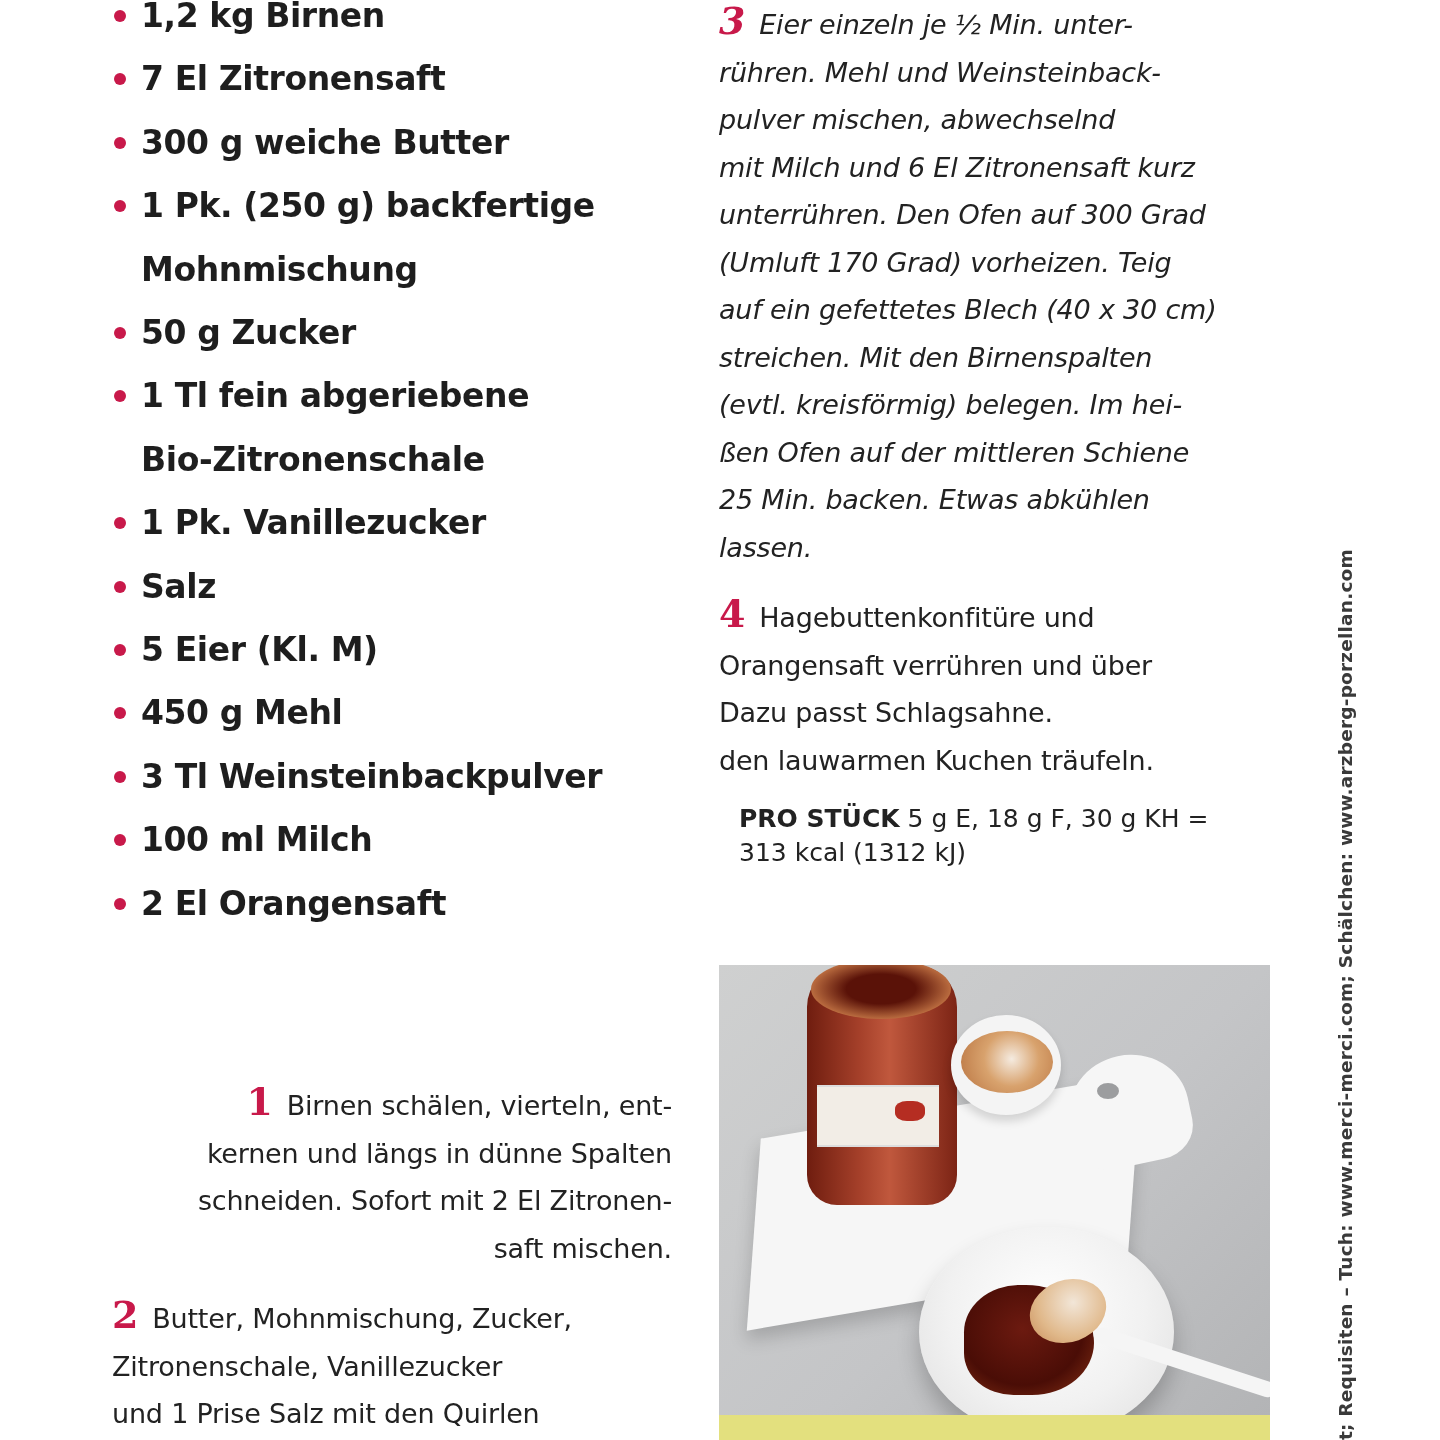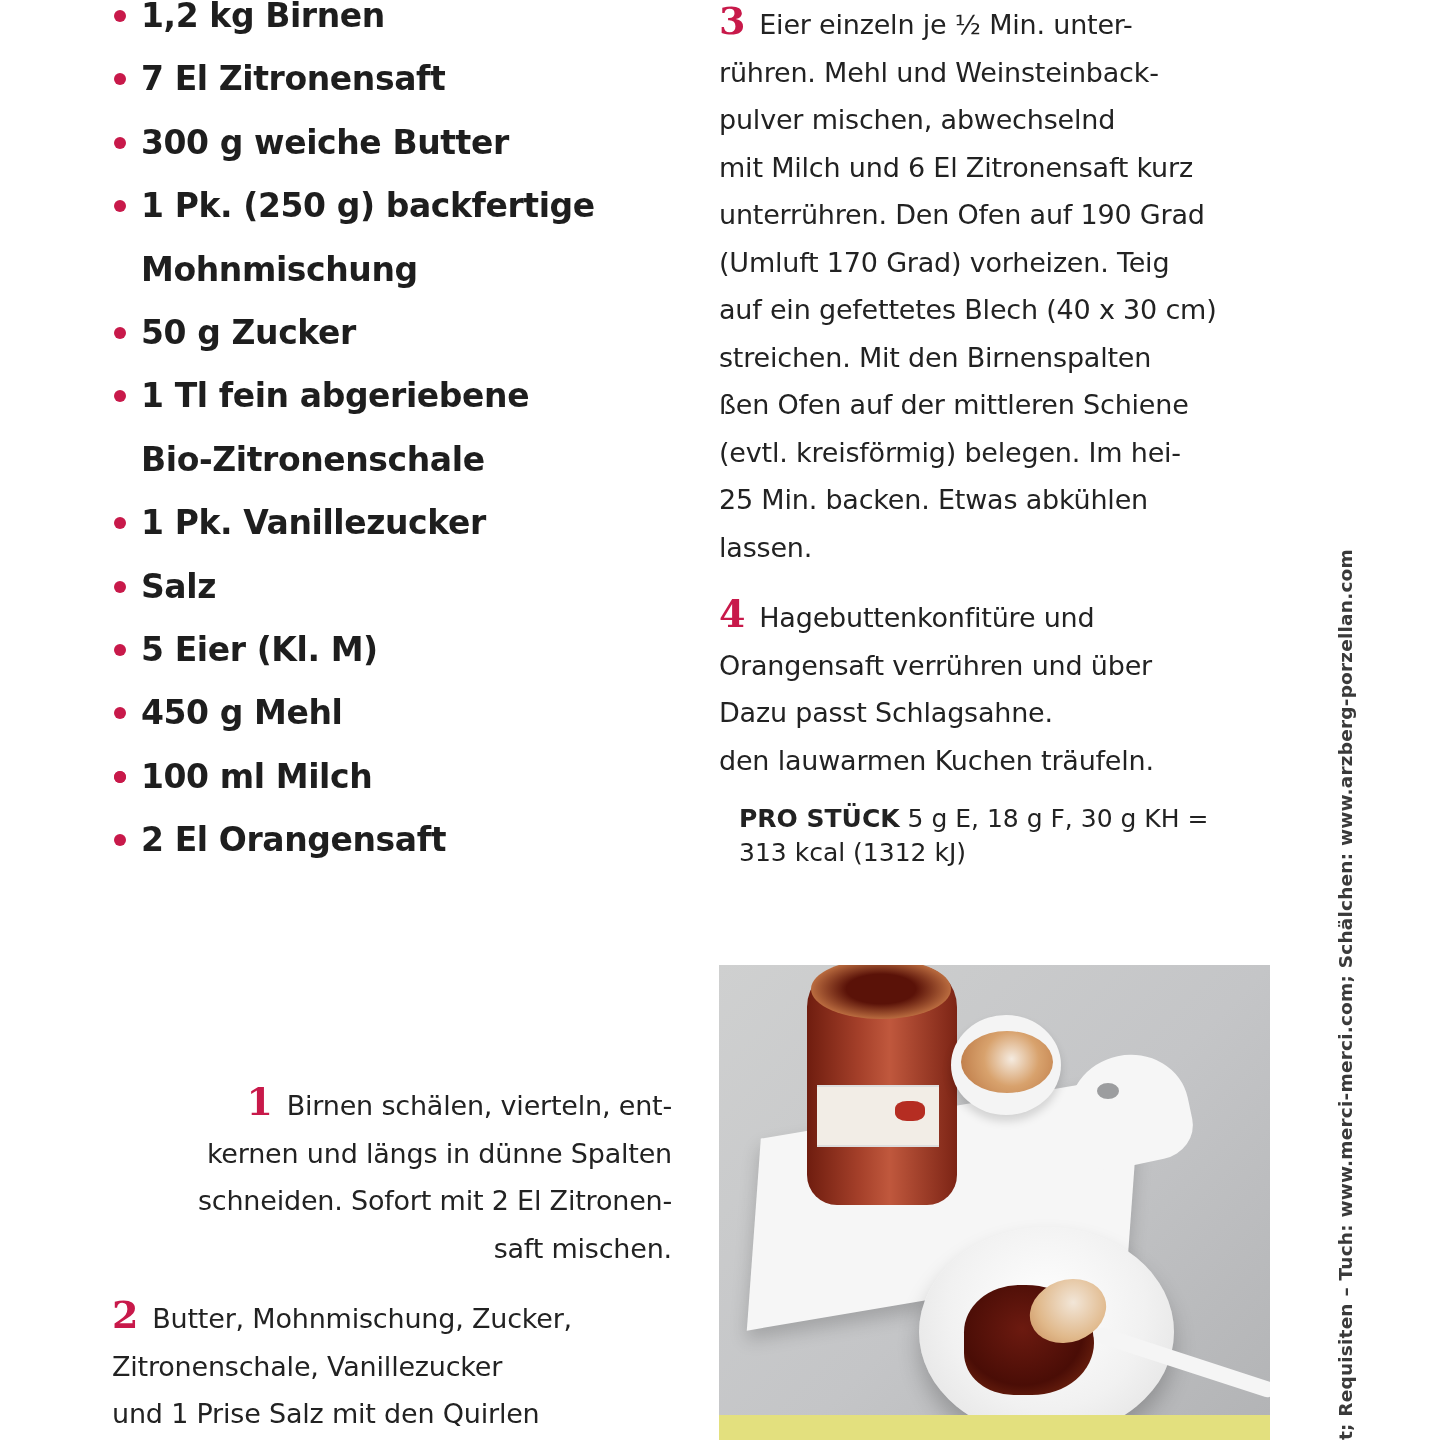--- a/index.html
+++ b/index.html
@@ -133,49 +133,49 @@
     <li class="ing"><span class="bullet" style="background: rgb(200, 25, 74);"></span><span>300 g weiche Butter</span></li>
     <li class="ing"><span class="bullet" style="background: rgb(200, 25, 74);"></span><span>1 Pk. (250 g) backfertige
 Mohnmischung</span></li>
     <li class="ing"><span class="bullet" style="background: rgb(200, 25, 74);"></span><span>50 g Zucker</span></li>
     <li class="ing"><span class="bullet" style="background: rgb(200, 25, 74);"></span><span>1 Tl fein abgeriebene
 Bio-Zitronenschale</span></li>
     <li class="ing"><span class="bullet" style="background: rgb(200, 25, 74);"></span><span>1 Pk. Vanillezucker</span></li>
     <li class="ing"><span class="bullet" style="background: rgb(200, 25, 74);"></span><span>Salz</span></li>
     <li class="ing"><span class="bullet" style="background: rgb(200, 25, 74);"></span><span>5 Eier (Kl. M)</span></li>
     <li class="ing"><span class="bullet" style="background: rgb(200, 25, 74);"></span><span>450 g Mehl</span></li>
-    <li class="ing"><span class="bullet" style="background: rgb(200, 25, 74);"></span></li>
+    <li class="ing"><span class="bullet" style="background: rgb(200, 25, 74);"></span><span>3 Tl Weinsteinbackpulver</span></li>
     <li class="ing"><span class="bullet" style="background: rgb(200, 25, 74);"></span><span>100 ml Milch</span></li>
     <li class="ing"><span class="bullet" style="background: rgb(200, 25, 74);"></span><span>2 El Orangensaft</span></li>
   </ul>
 
   <div class="step" style="left:112px; top:1082px; width:560px;text-align:right;">
     <p><span class="num accent" style="color: rgb(200, 25, 74);">1</span><span>Birnen schälen, vierteln, ent-</span></p>
     <p>kernen und längs in dünne Spalten</p>
     <p>schneiden. Sofort mit 2 El Zitronen-</p>
     <p>saft mischen.</p>
   </div>
 
   <div class="step" style="left:112px; top:1295px; width:560px;">
     <p><span class="num accent" style="color: rgb(200, 25, 74);">2</span><span>Butter, Mohnmischung, Zucker,</span></p>
     <p>Zitronenschale, Vanillezucker</p>
     <p>und 1 Prise Salz mit den Quirlen</p>
   </div>
 
-  <div class="step" style="left:719px; top:1px; width:580px;">
+  <div class="step" style="left:719px; top:1px; width:580px;font-style:italic;">
     <p><span class="num accent" style="color: rgb(200, 25, 74);">3</span><span>Eier einzeln je ½ Min. unter-</span></p>
     <p>rühren. Mehl und Weinsteinback-</p>
     <p>pulver mischen, abwechselnd</p>
     <p>mit Milch und 6 El Zitronensaft kurz</p>
-    <p>unterrühren. Den Ofen auf 190 Grad</p>
+    <p>unterrühren. Den Ofen auf 300 Grad</p>
     <p>(Umluft 170 Grad) vorheizen. Teig</p>
     <p>auf ein gefettetes Blech (40 x 30 cm)</p>
     <p>streichen. Mit den Birnenspalten</p>
+    <p>(evtl. kreisförmig) belegen. Im hei-</p>
     <p>ßen Ofen auf der mittleren Schiene</p>
-    <p>(evtl. kreisförmig) belegen. Im hei-</p>
     <p>25 Min. backen. Etwas abkühlen</p>
     <p>lassen.</p>
   </div>
 
   <div class="step" style="left:719px; top:594px; width:580px;">
     <p><span class="num accent" style="color: rgb(200, 25, 74);">4</span><span>Hagebuttenkonfitüre und</span></p>
     <p>Orangensaft verrühren und über</p>
     <p>Dazu passt Schlagsahne.</p>
     <p>den lauwarmen Kuchen träufeln.</p>
   </div>

